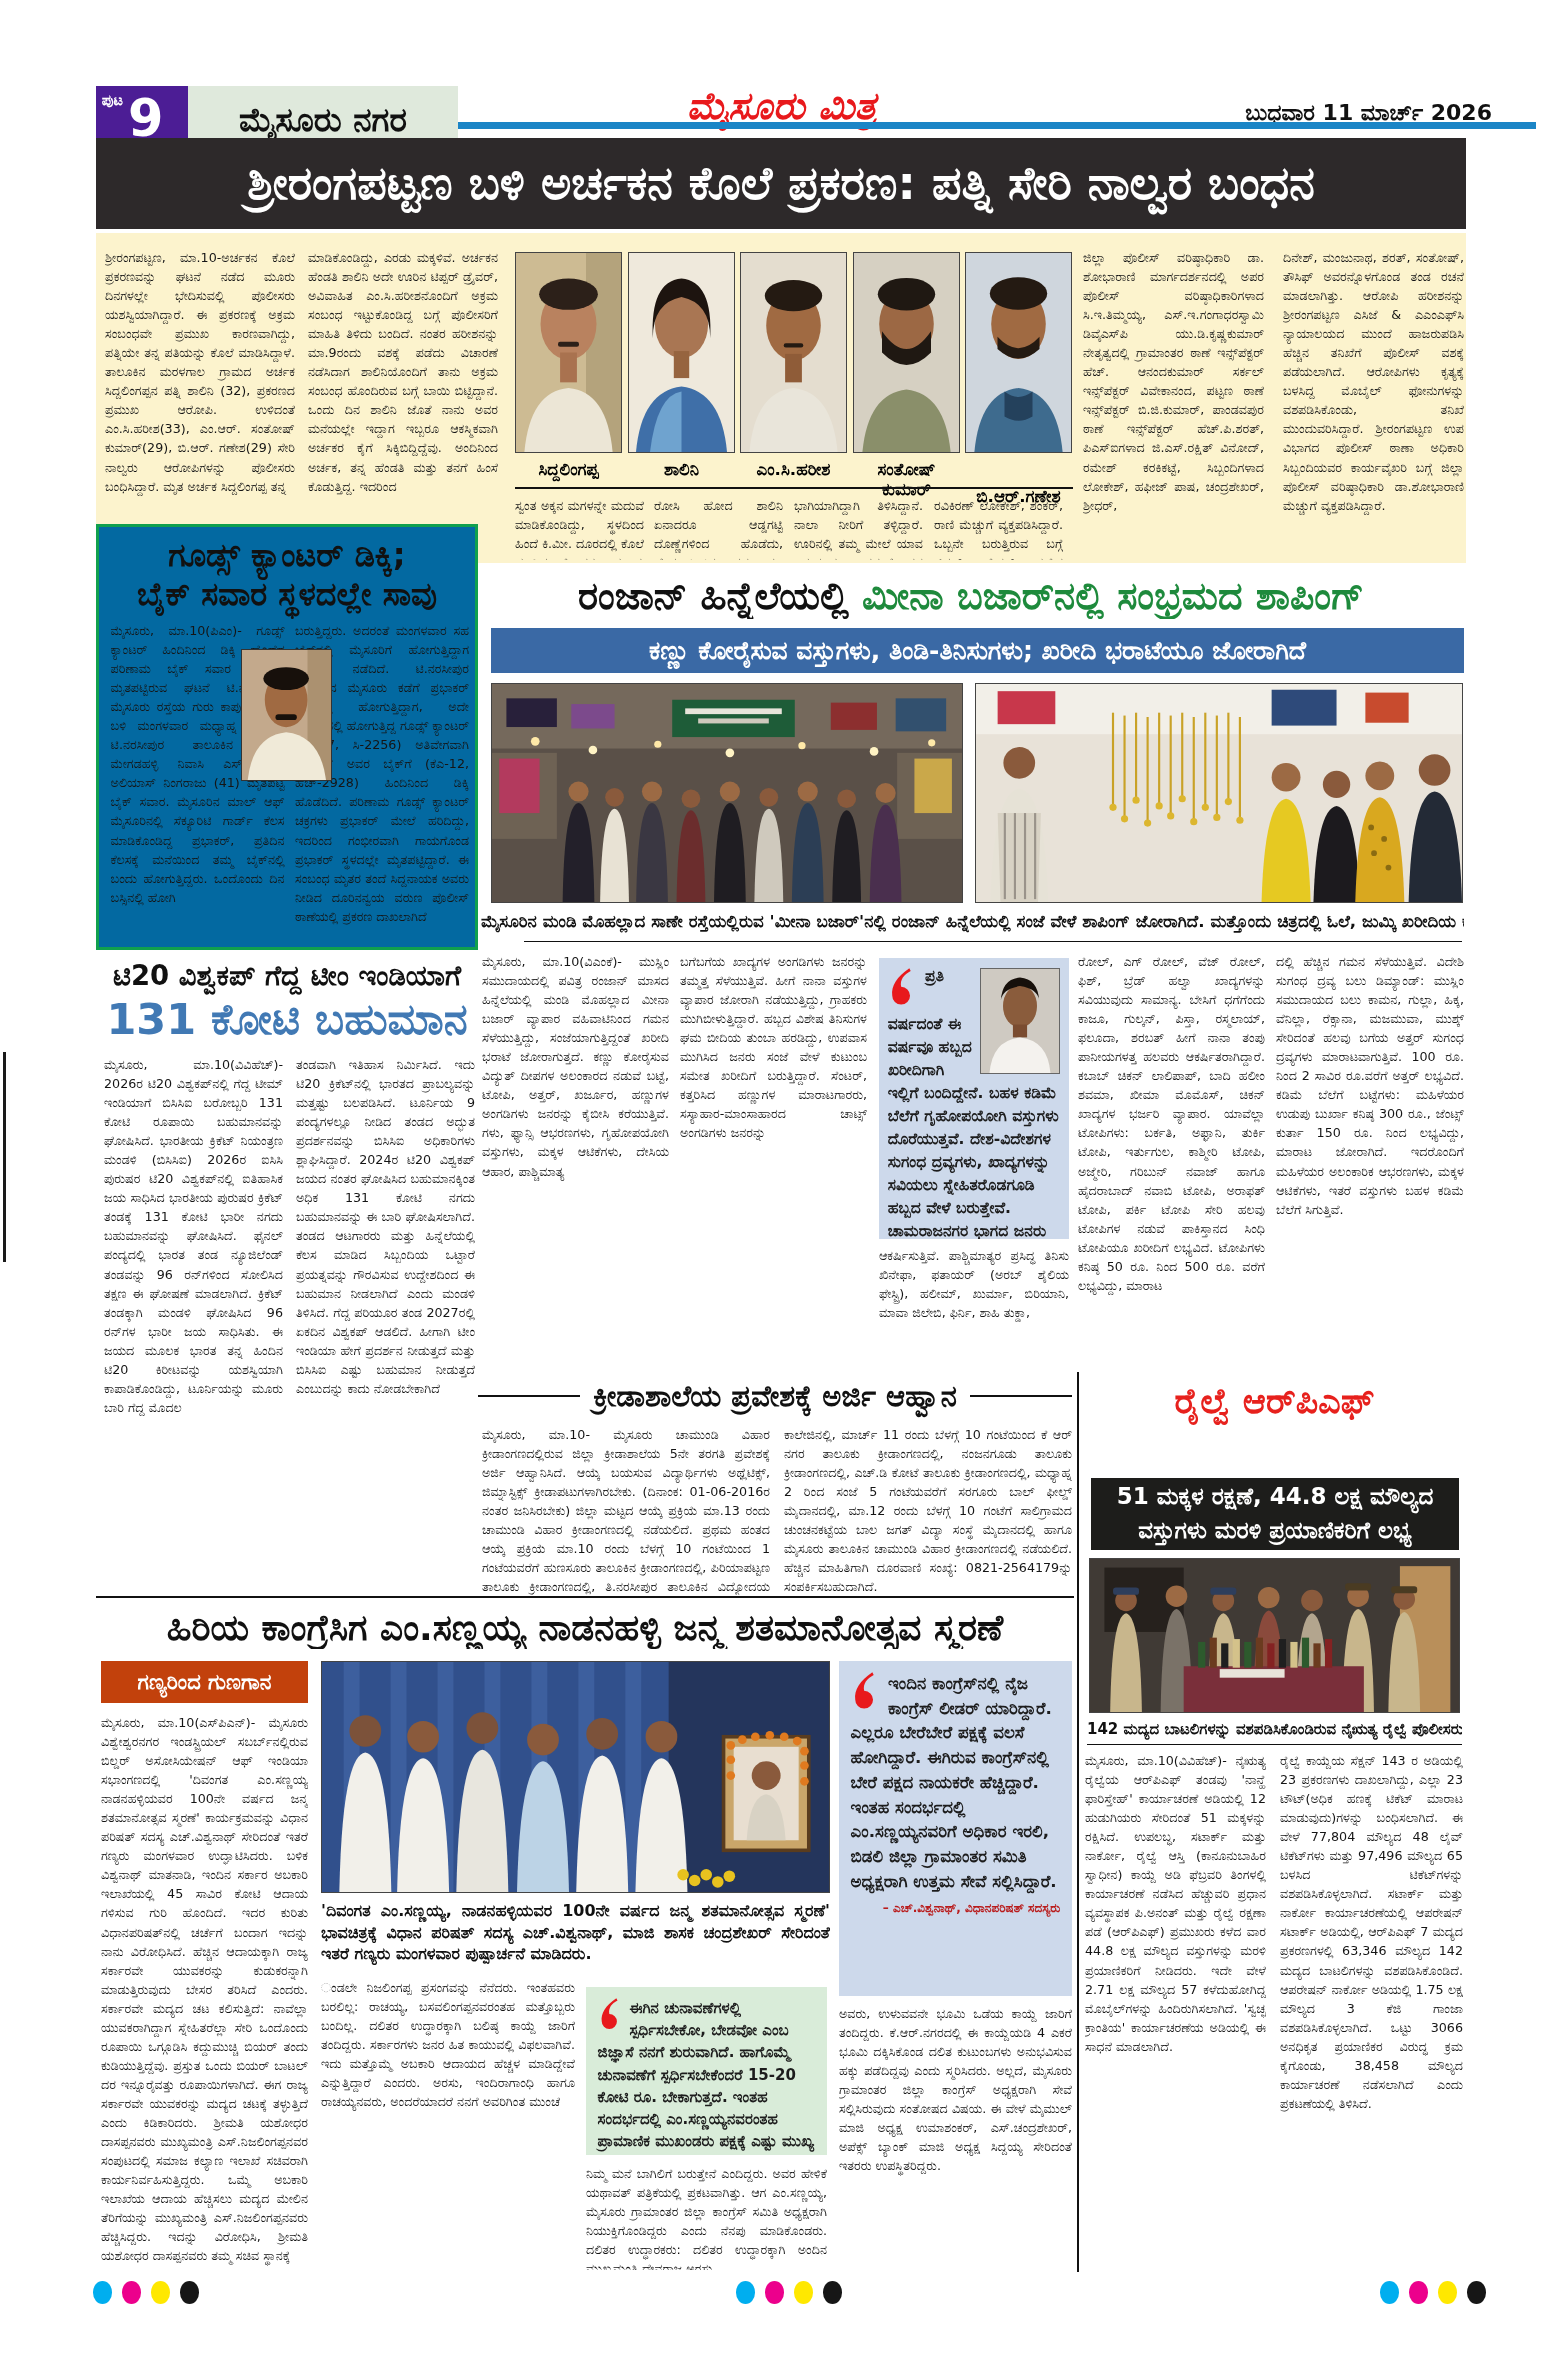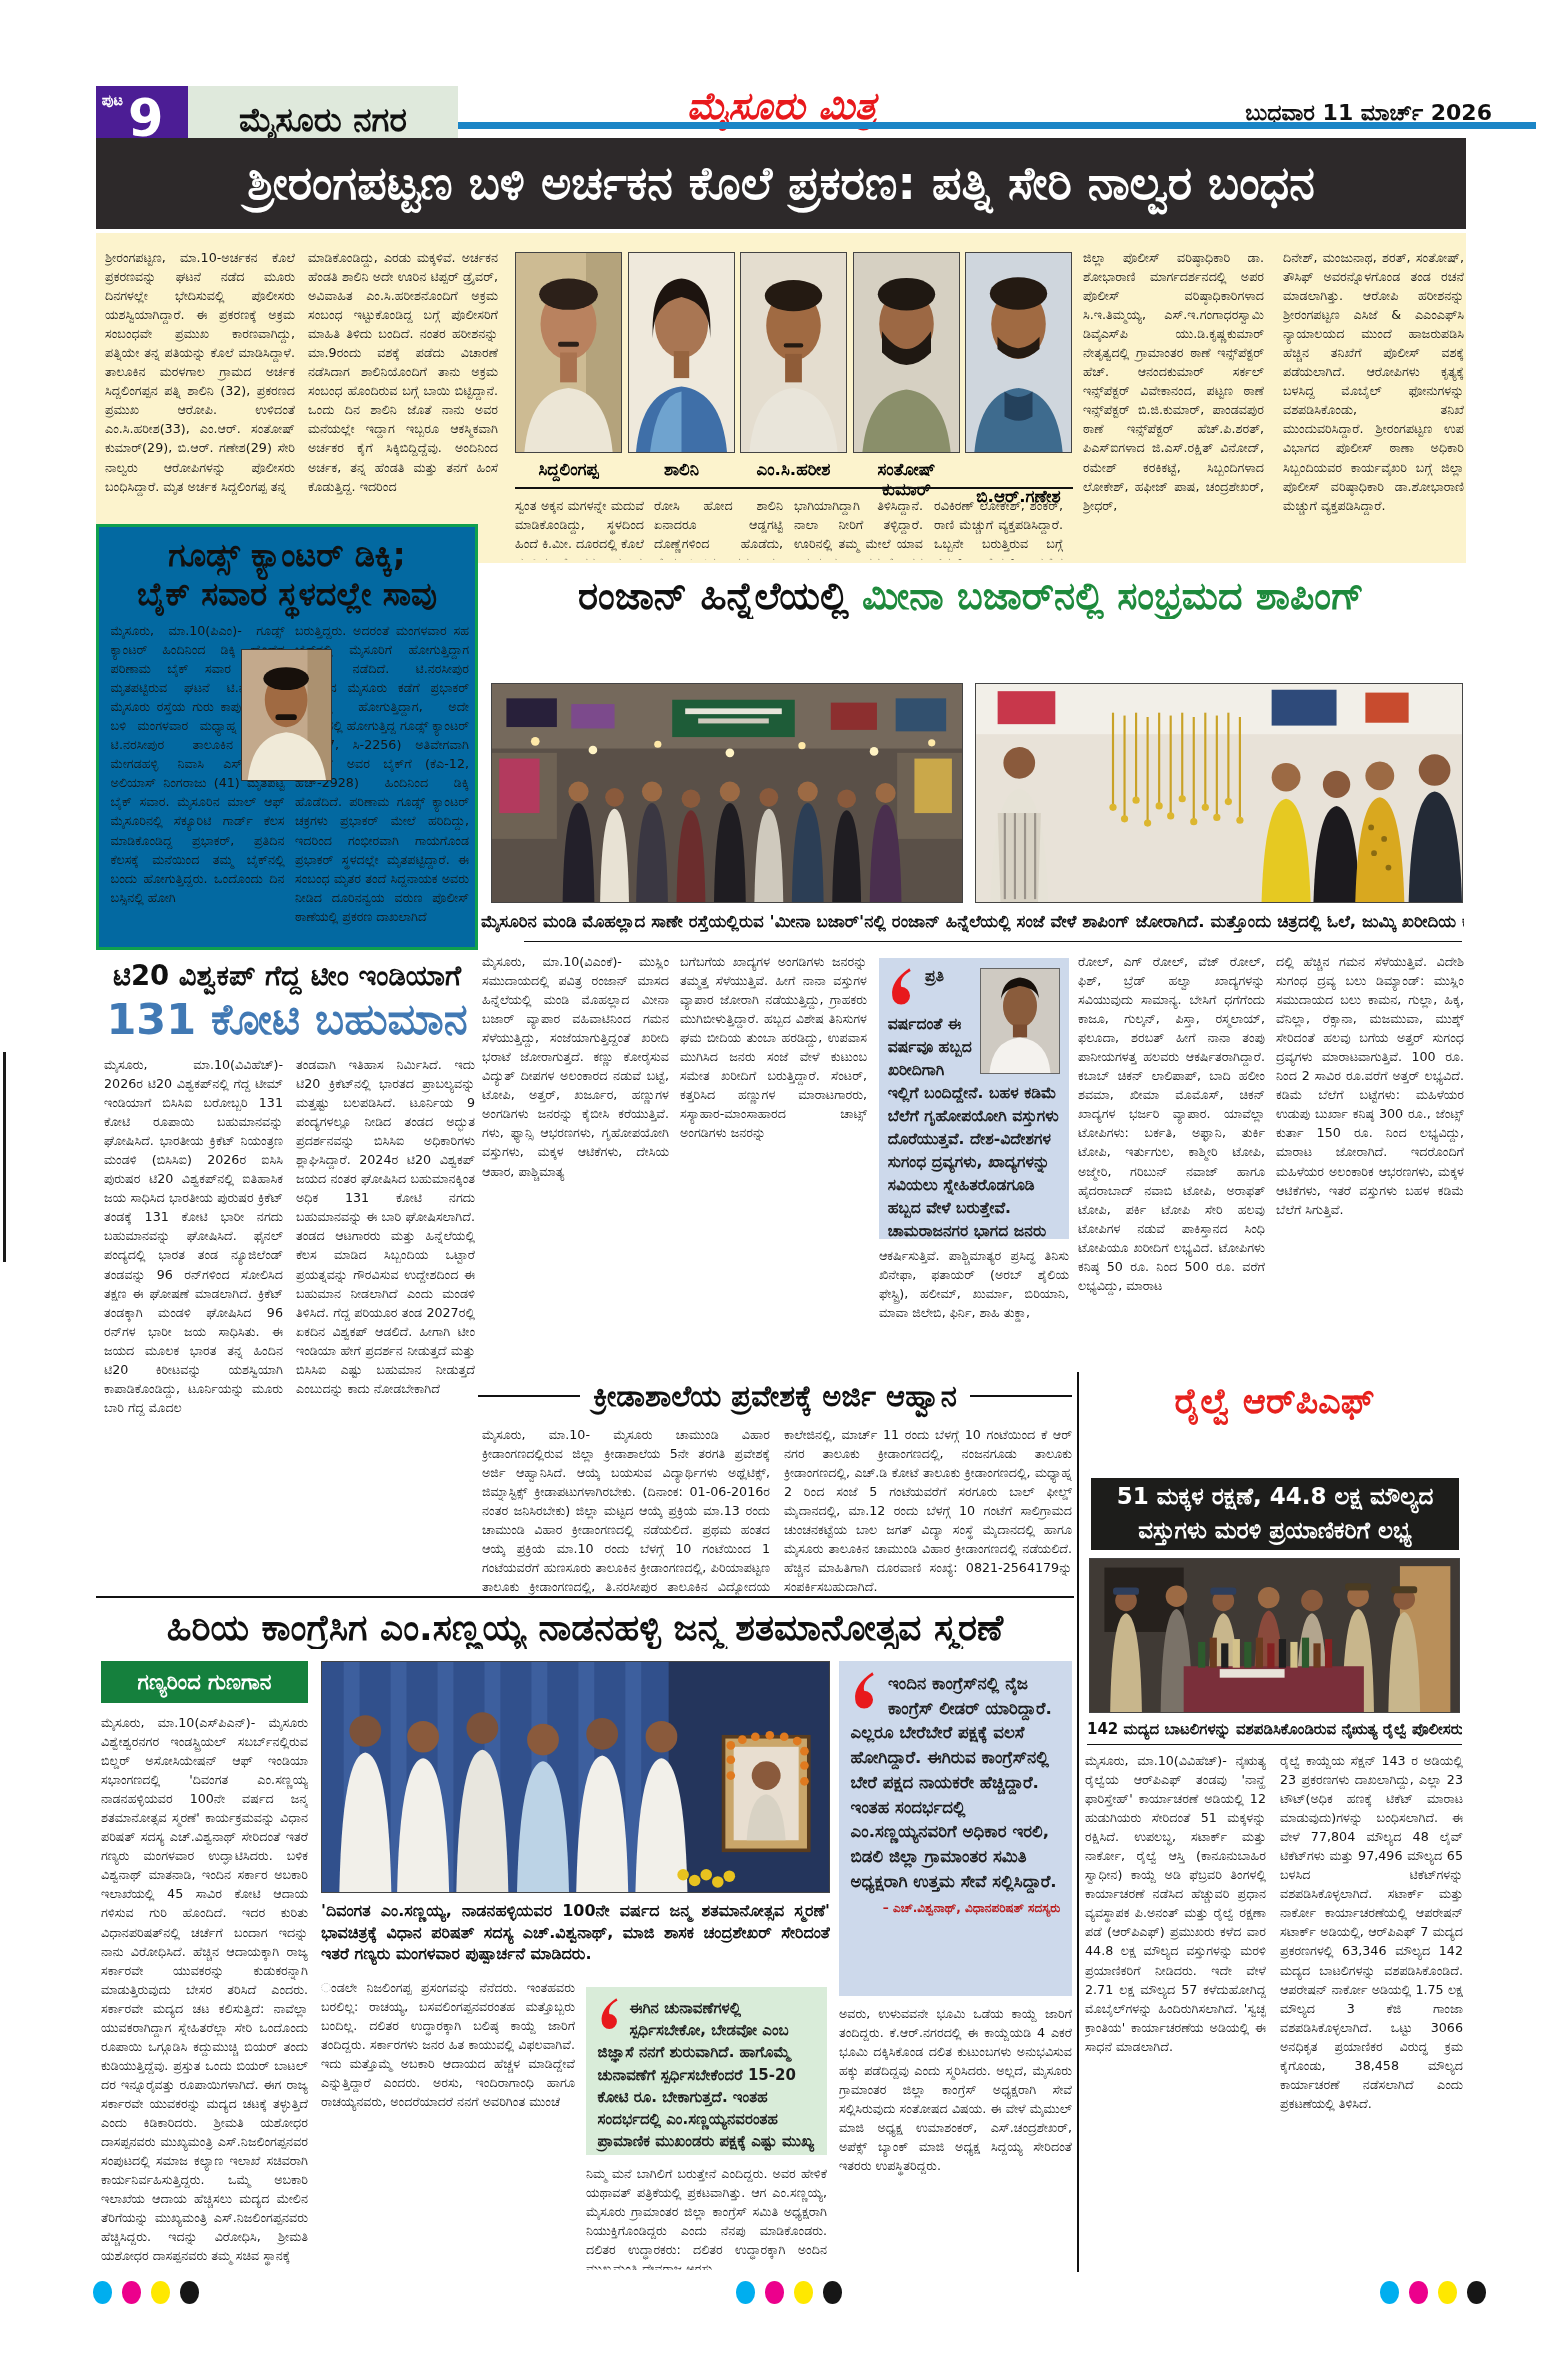--- a/index.html
+++ b/index.html
@@ -130,20 +130,21 @@
   </div>
 
   <div class="abs ctr big-head" style="left:96px;top:959px;width:382px;font-size:27.5px;">ಟಿ20 ವಿಶ್ವಕಪ್ ಗೆದ್ದ ಟೀಂ ಇಂಡಿಯಾಗೆ</div>
   <div class="abs ctr bold" style="left:96px;top:994px;width:382px;font-size:43px;color:#4179b4;">131 ಕೋಟಿ ಬಹುಮಾನ</div>
   <div class="abs just body-txt" style="left:104px;top:1055px;width:179px;height:536px;">ಮೈಸೂರು, ಮಾ.10(ವಿವಿಹೆಚ್)- 2026ರ ಟಿ20 ವಿಶ್ವಕಪ್‌ನಲ್ಲಿ ಗೆದ್ದ ಟೀಮ್ ಇಂಡಿಯಾಗೆ ಬಿಸಿಸಿಐ ಬರೋಬ್ಬರಿ 131 ಕೋಟಿ ರೂಪಾಯಿ ಬಹುಮಾನವನ್ನು ಘೋಷಿಸಿದೆ. ಭಾರತೀಯ ಕ್ರಿಕೆಟ್ ನಿಯಂತ್ರಣ ಮಂಡಳಿ (ಬಿಸಿಸಿಐ) 2026ರ ಐಸಿಸಿ ಪುರುಷರ ಟಿ20 ವಿಶ್ವಕಪ್‌ನಲ್ಲಿ ಐತಿಹಾಸಿಕ ಜಯ ಸಾಧಿಸಿದ ಭಾರತೀಯ ಪುರುಷರ ಕ್ರಿಕೆಟ್ ತಂಡಕ್ಕೆ 131 ಕೋಟಿ ಭಾರೀ ನಗದು ಬಹುಮಾನವನ್ನು ಘೋಷಿಸಿದೆ. ಫೈನಲ್ ಪಂದ್ಯದಲ್ಲಿ ಭಾರತ ತಂಡ ನ್ಯೂಜಿಲೆಂಡ್ ತಂಡವನ್ನು 96 ರನ್‌ಗಳಿಂದ ಸೋಲಿಸಿದ ತಕ್ಷಣ ಈ ಘೋಷಣೆ ಮಾಡಲಾಗಿದೆ. ಕ್ರಿಕೆಟ್ ತಂಡಕ್ಕಾಗಿ ಮಂಡಳಿ ಘೋಷಿಸಿದ 96 ರನ್‌ಗಳ ಭಾರೀ ಜಯ ಸಾಧಿಸಿತು. ಈ ಜಯದ ಮೂಲಕ ಭಾರತ ತನ್ನ ಹಿಂದಿನ ಟಿ20 ಕಿರೀಟವನ್ನು ಯಶಸ್ವಿಯಾಗಿ ಕಾಪಾಡಿಕೊಂಡಿದ್ದು, ಟೂರ್ನಿಯನ್ನು ಮೂರು ಬಾರಿ ಗೆದ್ದ ಮೊದಲ</div>
   <div class="abs just body-txt" style="left:296px;top:1055px;width:179px;height:536px;">ತಂಡವಾಗಿ ಇತಿಹಾಸ ನಿರ್ಮಿಸಿದೆ. ಇದು ಟಿ20 ಕ್ರಿಕೆಟ್‌ನಲ್ಲಿ ಭಾರತದ ಪ್ರಾಬಲ್ಯವನ್ನು ಮತ್ತಷ್ಟು ಬಲಪಡಿಸಿದೆ. ಟೂರ್ನಿಯ 9 ಪಂದ್ಯಗಳಲ್ಲೂ ನೀಡಿದ ತಂಡದ ಅದ್ಭುತ ಪ್ರದರ್ಶನವನ್ನು ಬಿಸಿಸಿಐ ಅಧಿಕಾರಿಗಳು ಶ್ಲಾಘಿಸಿದ್ದಾರೆ. 2024ರ ಟಿ20 ವಿಶ್ವಕಪ್ ಜಯದ ನಂತರ ಘೋಷಿಸಿದ ಬಹುಮಾನಕ್ಕಿಂತ ಅಧಿಕ 131 ಕೋಟಿ ನಗದು ಬಹುಮಾನವನ್ನು ಈ ಬಾರಿ ಘೋಷಿಸಲಾಗಿದೆ. ತಂಡದ ಆಟಗಾರರು ಮತ್ತು ಹಿನ್ನೆಲೆಯಲ್ಲಿ ಕೆಲಸ ಮಾಡಿದ ಸಿಬ್ಬಂದಿಯ ಒಟ್ಟಾರೆ ಪ್ರಯತ್ನವನ್ನು ಗೌರವಿಸುವ ಉದ್ದೇಶದಿಂದ ಈ ಬಹುಮಾನ ನೀಡಲಾಗಿದೆ ಎಂದು ಮಂಡಳಿ ತಿಳಿಸಿದೆ. ಗೆದ್ದ ಪರಿಯೂರ ತಂಡ 2027ರಲ್ಲಿ ಏಕದಿನ ವಿಶ್ವಕಪ್ ಆಡಲಿದೆ. ಹೀಗಾಗಿ ಟೀಂ ಇಂಡಿಯಾ ಹೇಗೆ ಪ್ರದರ್ಶನ ನೀಡುತ್ತದೆ ಮತ್ತು ಬಿಸಿಸಿಐ ಎಷ್ಟು ಬಹುಮಾನ ನೀಡುತ್ತದೆ ಎಂಬುದನ್ನು ಕಾದು ನೋಡಬೇಕಾಗಿದೆ</div>
 
   <div class="abs ctr" style="left:478px;top:574px;width:986px;height:45px;font-size:38px;font-weight:bold;white-space:nowrap;overflow:hidden;">
     <span style="color:#111;">ರಂಜಾನ್ ಹಿನ್ನೆಲೆಯಲ್ಲಿ </span><span style="color:#1e8a3c;">ಮೀನಾ ಬಜಾರ್‌ನಲ್ಲಿ ಸಂಭ್ರಮದ ಶಾಪಿಂಗ್</span>
   </div>
+  <div class="abs ctr" style="left:491px;top:628px;width:973px;height:45px;background:#3a69a5;color:#fff;font-size:25px;font-weight:bold;line-height:45px;white-space:nowrap;overflow:hidden;">ಕಣ್ಣು ಕೋರೈಸುವ ವಸ್ತುಗಳು, ತಿಂಡಿ-ತಿನಿಸುಗಳು; ಖರೀದಿ ಭರಾಟೆಯೂ ಜೋರಾಗಿದೆ</div>
 
   <div class="abs photo" style="left:491px;top:683px;width:472px;height:220px;">
     <svg viewBox="0 0 652 304" preserveAspectRatio="none">
       <rect width="652" height="304" fill="#5a5048"></rect>
       <rect width="652" height="90" fill="#75695c"></rect>
       <rect x="20" y="20" width="70" height="40" fill="#28203a"></rect>
         <rect x="110" y="28" width="60" height="34" fill="#7c4a8c"></rect>
       <rect x="250" y="22" width="170" height="52" fill="#1e5c38"></rect>
         <rect x="268" y="34" width="134" height="8" fill="#e8e4da"></rect>
         <rect x="286" y="48" width="98" height="7" fill="#cfc9bd"></rect>
@@ -326,21 +327,21 @@
       <rect x="180" y="154" width="90" height="12" fill="#e8e4da"></rect>
     </svg>
   </div>
   <div class="abs cap" style="left:1087px;top:1719px;width:375px;height:22px;font-size:15px;white-space:nowrap;overflow:hidden;">142 ಮದ್ಯದ ಬಾಟಲಿಗಳನ್ನು ವಶಪಡಿಸಿಕೊಂಡಿರುವ ನೈಋತ್ಯ ರೈಲ್ವೆ ಪೊಲೀಸರು.</div>
   <div class="abs rule" style="left:1087px;top:1744px;width:375px;height:1.4px;"></div>
   <div class="abs just body-txt" style="left:1085px;top:1751px;width:181px;height:520px;">ಮೈಸೂರು, ಮಾ.10(ವಿವಿಹೆಚ್)- ನೈಋತ್ಯ ರೈಲ್ವೆಯ ಆರ್‌ಪಿಎಫ್ ತಂಡವು 'ನಾನ್ಹೆ ಫಾರಿಸ್ತೇಹ್' ಕಾರ್ಯಾಚರಣೆ ಅಡಿಯಲ್ಲಿ 12 ಹುಡುಗಿಯರು ಸೇರಿದಂತೆ 51 ಮಕ್ಕಳನ್ನು ರಕ್ಷಿಸಿದೆ. ಉಪಲಬ್ಧ, ಸಟಾರ್ಕ್ ಮತ್ತು ನಾರ್ಕೋ, ರೈಲ್ವೆ ಆಸ್ತಿ (ಕಾನೂನುಬಾಹಿರ ಸ್ವಾಧೀನ) ಕಾಯ್ದೆ ಅಡಿ ಫೆಬ್ರವರಿ ತಿಂಗಳಲ್ಲಿ ಕಾರ್ಯಾಚರಣೆ ನಡೆಸಿದ ಹೆಚ್ಚುವರಿ ಪ್ರಧಾನ ವ್ಯವಸ್ಥಾಪಕ ಪಿ.ಅನಂತ್ ಮತ್ತು ರೈಲ್ವೆ ರಕ್ಷಣಾ ಪಡೆ (ಆರ್‌ಪಿಎಫ್) ಪ್ರಮುಖರು ಕಳೆದ ವಾರ 44.8 ಲಕ್ಷ ಮೌಲ್ಯದ ವಸ್ತುಗಳನ್ನು ಮರಳಿ ಪ್ರಯಾಣಿಕರಿಗೆ ನೀಡಿದರು. ಇದೇ ವೇಳೆ 2.71 ಲಕ್ಷ ಮೌಲ್ಯದ 57 ಕಳೆದುಹೋಗಿದ್ದ ಮೊಬೈಲ್‌ಗಳನ್ನು ಹಿಂದಿರುಗಿಸಲಾಗಿದೆ. 'ಸ್ವಚ್ಛ ಕ್ರಾಂತಿಯ' ಕಾರ್ಯಾಚರಣೆಯ ಅಡಿಯಲ್ಲಿ ಈ ಸಾಧನೆ ಮಾಡಲಾಗಿದೆ.</div>
   <div class="abs just body-txt" style="left:1280px;top:1751px;width:183px;height:520px;">ರೈಲ್ವೆ ಕಾಯ್ದೆಯ ಸೆಕ್ಷನ್ 143 ರ ಅಡಿಯಲ್ಲಿ 23 ಪ್ರಕರಣಗಳು ದಾಖಲಾಗಿದ್ದು, ಎಲ್ಲಾ 23 ಟೌಟ್(ಅಧಿಕ ಹಣಕ್ಕೆ ಟಿಕೆಟ್ ಮಾರಾಟ ಮಾಡುವುದು)ಗಳನ್ನು ಬಂಧಿಸಲಾಗಿದೆ. ಈ ವೇಳೆ 77,804 ಮೌಲ್ಯದ 48 ಲೈವ್ ಟಿಕೆಟ್‌ಗಳು ಮತ್ತು 97,496 ಮೌಲ್ಯದ 65 ಬಳಸಿದ ಟಿಕೆಟ್‌ಗಳನ್ನು ವಶಪಡಿಸಿಕೊಳ್ಳಲಾಗಿದೆ. ಸಟಾರ್ಕ್ ಮತ್ತು ನಾರ್ಕೋ ಕಾರ್ಯಾಚರಣೆಯಲ್ಲಿ ಆಪರೇಷನ್ ಸಟಾರ್ಕ್ ಅಡಿಯಲ್ಲಿ, ಆರ್‌ಪಿಎಫ್ 7 ಮದ್ಯದ ಪ್ರಕರಣಗಳಲ್ಲಿ 63,346 ಮೌಲ್ಯದ 142 ಮದ್ಯದ ಬಾಟಲಿಗಳನ್ನು ವಶಪಡಿಸಿಕೊಂಡಿದೆ. ಆಪರೇಷನ್ ನಾರ್ಕೋ ಅಡಿಯಲ್ಲಿ 1.75 ಲಕ್ಷ ಮೌಲ್ಯದ 3 ಕೆಜಿ ಗಾಂಜಾ ವಶಪಡಿಸಿಕೊಳ್ಳಲಾಗಿದೆ. ಒಟ್ಟು 3066 ಅನಧಿಕೃತ ಪ್ರಯಾಣಿಕರ ವಿರುದ್ಧ ಕ್ರಮ ಕೈಗೊಂಡು, 38,458 ಮೌಲ್ಯದ ಕಾರ್ಯಾಚರಣೆ ನಡೆಸಲಾಗಿದೆ ಎಂದು ಪ್ರಕಟಣೆಯಲ್ಲಿ ತಿಳಿಸಿದೆ.</div>
 
   <div class="abs rule" style="left:96px;top:1596px;width:978px;height:2.2px;"></div>
   <div class="abs ctr big-head" style="left:96px;top:1607px;width:978px;font-size:36px;white-space:nowrap;overflow:hidden;">ಹಿರಿಯ ಕಾಂಗ್ರೆಸಿಗ ಎಂ.ಸಣ್ಣಯ್ಯ ನಾಡನಹಳ್ಳಿ ಜನ್ಮ ಶತಮಾನೋತ್ಸವ ಸ್ಮರಣೆ</div>
-  <div class="abs ctr" style="left:101px;top:1661px;width:207px;height:42px;background:#15803d;color:#fff;font-size:21px;font-weight:bold;line-height:42px;">ಗಣ್ಯರಿಂದ ಗುಣಗಾನ</div>
+  <div class="abs ctr" style="left:101px;top:1661px;width:207px;height:42px;background:#c2410c;color:#fff;font-size:21px;font-weight:bold;line-height:42px;">ಗಣ್ಯರಿಂದ ಗುಣಗಾನ</div>
   <div class="abs just body-txt" style="left:101px;top:1713px;width:207px;height:557px;">ಮೈಸೂರು, ಮಾ.10(ಎಸ್‌ಪಿಎನ್)- ಮೈಸೂರು ವಿಶ್ವೇಶ್ವರನಗರ ಇಂಡಸ್ಟ್ರಿಯಲ್ ಸಬರ್ಬ್‌ನಲ್ಲಿರುವ ಬಿಲ್ಡರ್ ಅಸೋಸಿಯೇಷನ್ ಆಫ್ ಇಂಡಿಯಾ ಸಭಾಂಗಣದಲ್ಲಿ 'ದಿವಂಗತ ಎಂ.ಸಣ್ಣಯ್ಯ ನಾಡನಹಳ್ಳಿಯವರ 100ನೇ ವರ್ಷದ ಜನ್ಮ ಶತಮಾನೋತ್ಸವ ಸ್ಮರಣೆ' ಕಾರ್ಯಕ್ರಮವನ್ನು ವಿಧಾನ ಪರಿಷತ್ ಸದಸ್ಯ ಎಚ್.ವಿಶ್ವನಾಥ್ ಸೇರಿದಂತೆ ಇತರೆ ಗಣ್ಯರು ಮಂಗಳವಾರ ಉದ್ಘಾಟಿಸಿದರು. ಬಳಿಕ ವಿಶ್ವನಾಥ್ ಮಾತನಾಡಿ, ಇಂದಿನ ಸರ್ಕಾರ ಅಬಕಾರಿ ಇಲಾಖೆಯಲ್ಲಿ 45 ಸಾವಿರ ಕೋಟಿ ಆದಾಯ ಗಳಿಸುವ ಗುರಿ ಹೊಂದಿದೆ. ಇದರ ಕುರಿತು ವಿಧಾನಪರಿಷತ್‌ನಲ್ಲಿ ಚರ್ಚೆಗೆ ಬಂದಾಗ ಇದನ್ನು ನಾನು ವಿರೋಧಿಸಿದೆ. ಹೆಚ್ಚಿನ ಆದಾಯಕ್ಕಾಗಿ ರಾಜ್ಯ ಸರ್ಕಾರವೇ ಯುವಕರನ್ನು ಕುಡುಕರನ್ನಾಗಿ ಮಾಡುತ್ತಿರುವುದು ಬೇಸರ ತರಿಸಿದೆ ಎಂದರು. ಸರ್ಕಾರವೇ ಮದ್ಯದ ಚಟ ಕಲಿಸುತ್ತಿದೆ: ನಾವೆಲ್ಲಾ ಯುವಕರಾಗಿದ್ದಾಗ ಸ್ನೇಹಿತರೆಲ್ಲಾ ಸೇರಿ ಒಂದೊಂದು ರೂಪಾಯಿ ಒಗ್ಗೂಡಿಸಿ ಕದ್ದುಮುಚ್ಚಿ ಬಿಯರ್ ತಂದು ಕುಡಿಯುತ್ತಿದ್ದೆವು. ಪ್ರಸ್ತುತ ಒಂದು ಬಿಯರ್ ಬಾಟಲ್ ದರ ಇನ್ನೂರೈವತ್ತು ರೂಪಾಯಿಗಳಾಗಿದೆ. ಈಗ ರಾಜ್ಯ ಸರ್ಕಾರವೇ ಯುವಕರನ್ನು ಮದ್ಯದ ಚಟಕ್ಕೆ ತಳ್ಳುತ್ತಿದೆ ಎಂದು ಕಿಡಿಕಾರಿದರು. ಶ್ರೀಮತಿ ಯಶೋಧರ ದಾಸಪ್ಪನವರು ಮುಖ್ಯಮಂತ್ರಿ ಎಸ್.ನಿಜಲಿಂಗಪ್ಪನವರ ಸಂಪುಟದಲ್ಲಿ ಸಮಾಜ ಕಲ್ಯಾಣ ಇಲಾಖೆ ಸಚಿವರಾಗಿ ಕಾರ್ಯನಿರ್ವಹಿಸುತ್ತಿದ್ದರು. ಒಮ್ಮೆ ಅಬಕಾರಿ ಇಲಾಖೆಯ ಆದಾಯ ಹೆಚ್ಚಿಸಲು ಮದ್ಯದ ಮೇಲಿನ ತೆರಿಗೆಯನ್ನು ಮುಖ್ಯಮಂತ್ರಿ ಎಸ್.ನಿಜಲಿಂಗಪ್ಪನವರು ಹೆಚ್ಚಿಸಿದ್ದರು. ಇದನ್ನು ವಿರೋಧಿಸಿ, ಶ್ರೀಮತಿ ಯಶೋಧರ ದಾಸಪ್ಪನವರು ತಮ್ಮ ಸಚಿವ ಸ್ಥಾನಕ್ಕೆ</div>
 
   <div class="abs photo" style="left:321px;top:1661px;width:509px;height:232px;">
     <svg viewBox="0 0 702 320" preserveAspectRatio="none">
       <rect width="702" height="320" fill="#31508c"></rect>
       <g fill="#3d5f9e">
           <rect x="30" width="22" height="320"></rect>
           <rect x="95" width="22" height="320"></rect>
           <rect x="160" width="22" height="320"></rect>
           <rect x="225" width="22" height="320"></rect>

